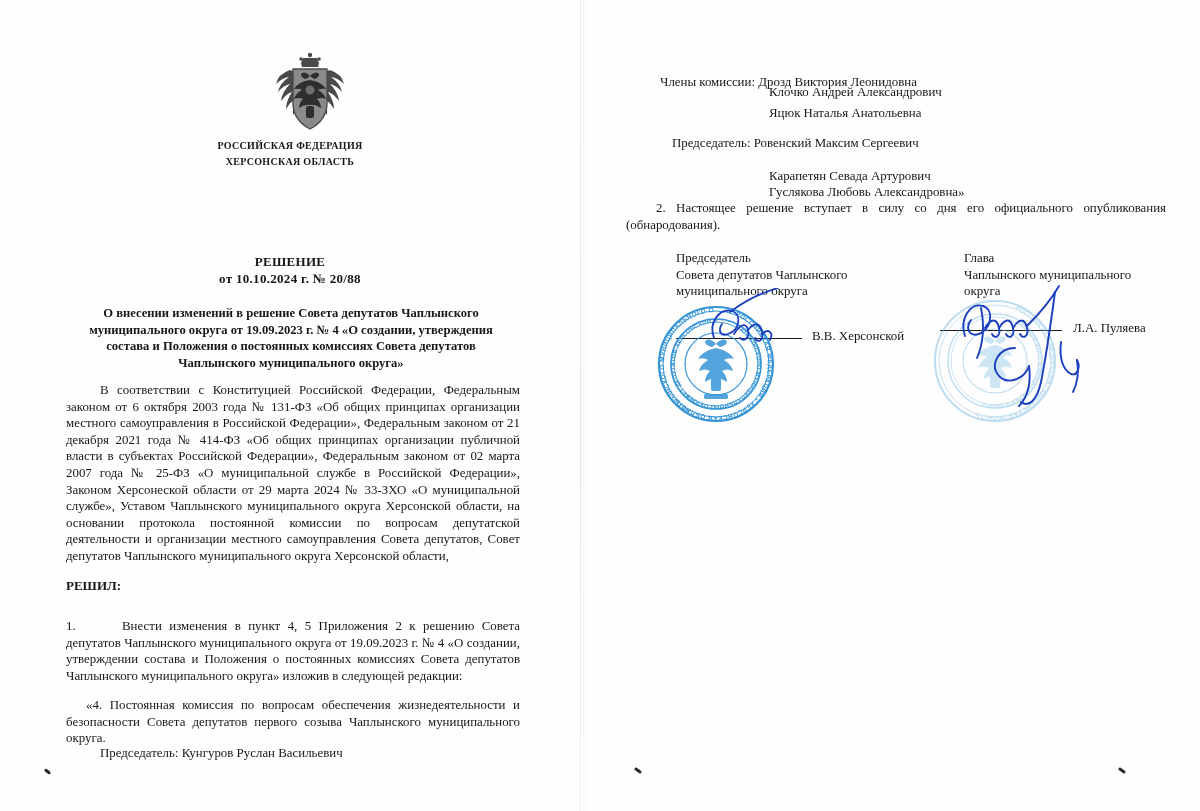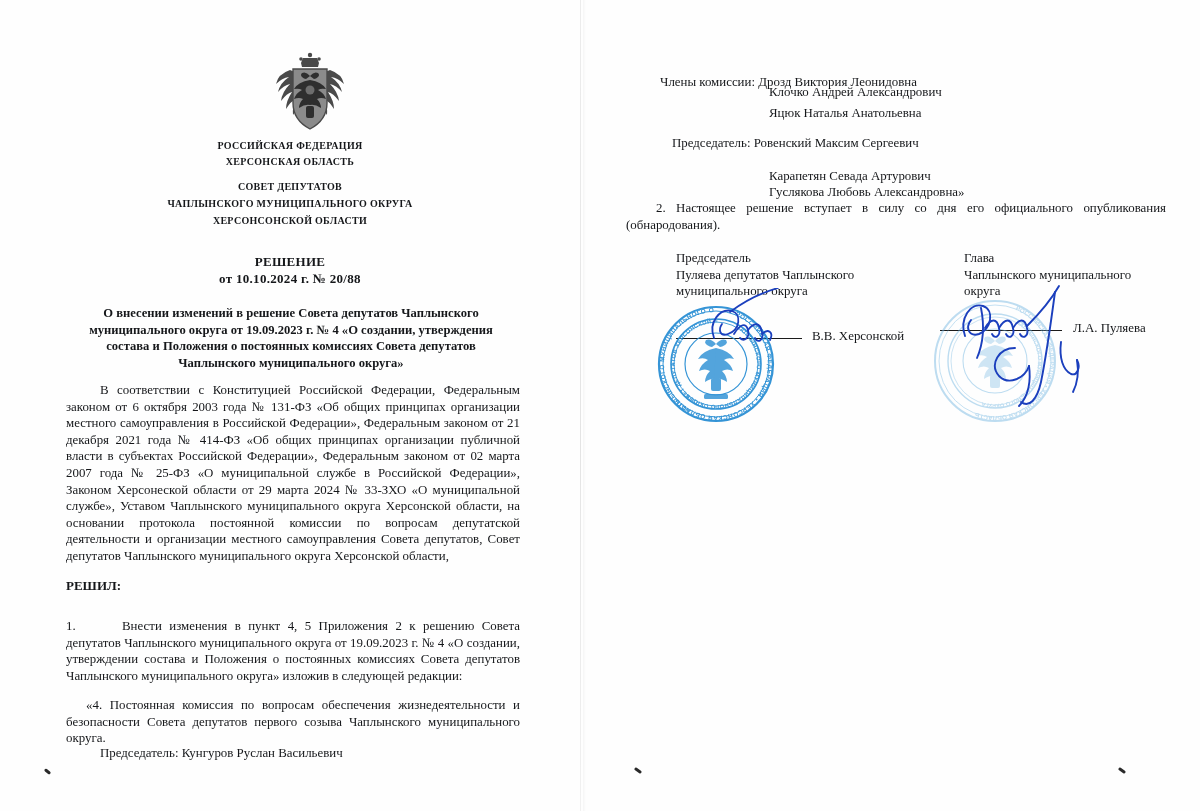--- a/index.html
+++ b/index.html
@@ -100,25 +100,20 @@
         <circle cx="53" cy="38" r="4.5" fill="#6d6d6d"></circle>
       </g>
     </svg>
   </div>
 
   <div class="hdr hdr-1">
     <div>РОССИЙСКАЯ ФЕДЕРАЦИЯ</div>
     <div>ХЕРСОНСКАЯ ОБЛАСТЬ</div>
   </div>
 
-  <div class="hdr hdr-2">
-    <div>СОВЕТ ДЕПУТАТОВ</div>
-    <div>ЧАПЛЫНСКОГО МУНИЦИПАЛЬНОГО ОКРУГА</div>
-    <div>ХЕРСОНСОНСКОЙ ОБЛАСТИ</div>
-  </div>
 
   <div class="hdr hdr-3">
     <div>РЕШЕНИЕ</div>
     <div>от 10.10.2024 г. № 20/88</div>
   </div>
 
   <div class="doctitle">О внесении изменений в решение Совета депутатов Чаплынского муниципального округа от 19.09.2023 г. № 4 «О создании, утверждения состава и Положения о постоянных комиссиях Совета депутатов Чаплынского муниципального округа»</div>
 
   <div class="body-p p1">В соответствии с Конституцией Российской Федерации, Федеральным законом от 6 октября 2003 года № 131-ФЗ «Об общих принципах организации местного самоуправления в Российской Федерации», Федеральным законом от 21 декабря 2021 года № 414-ФЗ «Об общих принципах организации публичной власти в субъектах Российской Федерации», Федеральным законом от 02 марта 2007 года № 25-ФЗ «О муниципальной службе в Российской Федерации», Законом Херсонеской области от 29 марта 2024 № 33-ЗХО «О муниципальной службе», Уставом Чаплынского муниципального округа Херсонской области, на основании  протокола постоянной комиссии по вопросам депутатской деятельности и организации местного самоуправления Совета депутатов,  Совет депутатов Чаплынского муниципального округа Херсонской области,</div>
 
@@ -151,21 +146,21 @@
   <div class="r-line" style="left:185px;top:184px;">Гуслякова Любовь Александровна»</div>
 
   <div class="rp" style="left:42px;top:200px;width:540px;text-indent:30px;">2.  Настоящее решение вступает в силу со дня его официального опубликования (обнародования).</div>
 
   <div class="speck speck-b" style="left:50px;top:769px;"></div>
   <div class="speck speck-c" style="left:534px;top:769px;"></div>
 </div>
 
 <div class="sig-block sig-left">
   <div>Председатель</div>
-  <div>Пуляева депутатов Чаплынского</div>
+  <div>Совета депутатов Чаплынского</div>
   <div>муниципального округа</div>
 </div>
 <div class="sig-rule" style="left:676px;top:338px;width:126px;"></div>
 <div class="sig-name" style="left:812px;top:329px;">В.В. Херсонской</div>
 
 <div class="sig-block sig-right">
   <div>Глава</div>
   <div>Чаплынского муниципального</div>
   <div>округа</div>
 </div>

